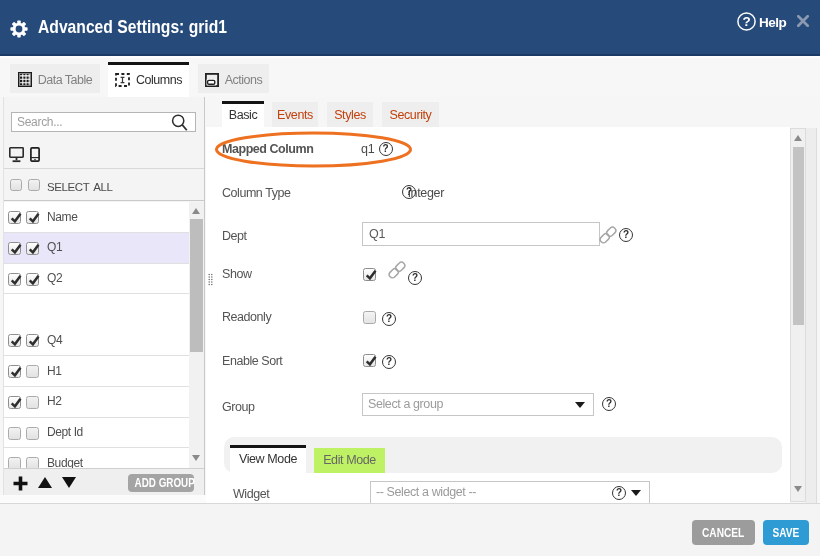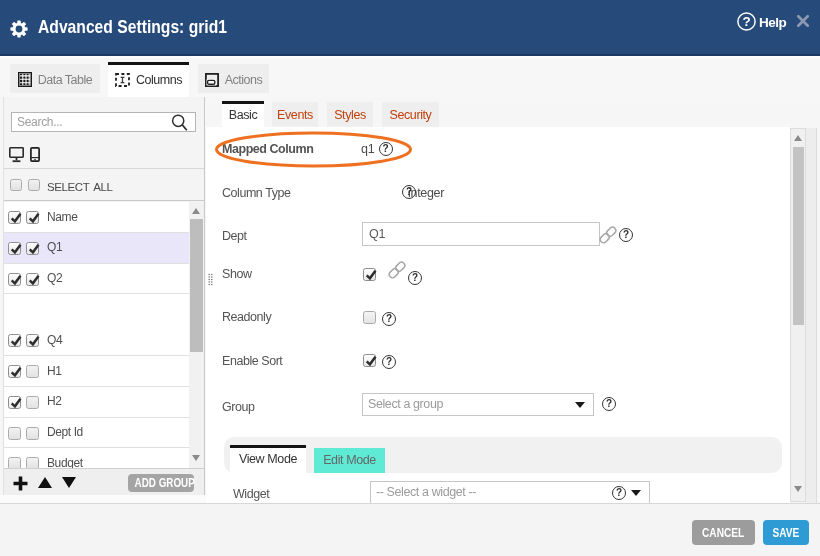--- a/index.html
+++ b/index.html
@@ -66,21 +66,21 @@
 .tinput { position:absolute; left:156px; width:238px; height:24px; border:1px solid #c6c6c6; background:#fff; font-size:12.5px; letter-spacing:-0.3px; color:#5a5a5a; line-height:22px; padding-left:6px; }
 .fsel { position:absolute; left:156px; width:232px; height:23px; border:1px solid #c6c6c6; background:#fff; font-size:12.5px; letter-spacing:-0.4px; color:#9b9b9b; line-height:21px; padding-left:5px; }
 .fsel .arr { position:absolute; right:8px; top:8px; width:0; height:0; border-left:5.5px solid transparent; border-right:5.5px solid transparent; border-top:6.5px solid #1a1a1a; }
 .fcb { position:absolute; width:13px; height:13px; border:1px solid #8d8d8d; border-radius:2.5px; background:linear-gradient(#fefefe,#e7e7e7); }
 .fcb.un { border-color:#a9a9a9; background:linear-gradient(#f4f4f4,#e4e4e4); }
 .fcb svg { position:absolute; left:0; top:-1px; }
 
 #subtabs { position:absolute; left:18px; top:310px; width:558px; height:36px; background:#f1f1f1;border-radius:10px; }
 .stab { position:absolute; font-size:12.5px; letter-spacing:-0.4px; text-align:center; }
 .stab.active { top:8px; height:28px; background:#fff; border-top:3px solid #141414; color:#333; line-height:23px; }
-.stab.idle { top:11px; height:25px; background:#5eead4; color:#666; line-height:25px; }
+.stab.idle { top:11px; height:25px; background:#bef264; color:#666; line-height:25px; }
 
 
 #rsb { position:absolute; left:790px; top:31px; width:16px; height:374px; background:#f0f0f0; border:1px solid #dcdcdc; }
 #rsb .thumb { position:absolute; left:2px; top:18px; width:11px; height:178px; background:#c3c3c3; }
 #rgutter { position:absolute; left:806px; top:31px; width:11px; height:375px; background:#ededed; border-right:1px solid #dcdcdc; }
 
 
 #footer { position:absolute; left:0; top:503px; width:820px; height:53px; background:#f4f4f4; border-top:1px solid #d8d8d8; }
 .btn { position:absolute; top:16px; height:25px; border-radius:4px; color:#fff; font-weight:bold; font-size:13.5px; text-align:center; line-height:25px; }
 .btn span { display:inline-block; transform:scaleX(0.75); transform-origin:center; white-space:nowrap; }

